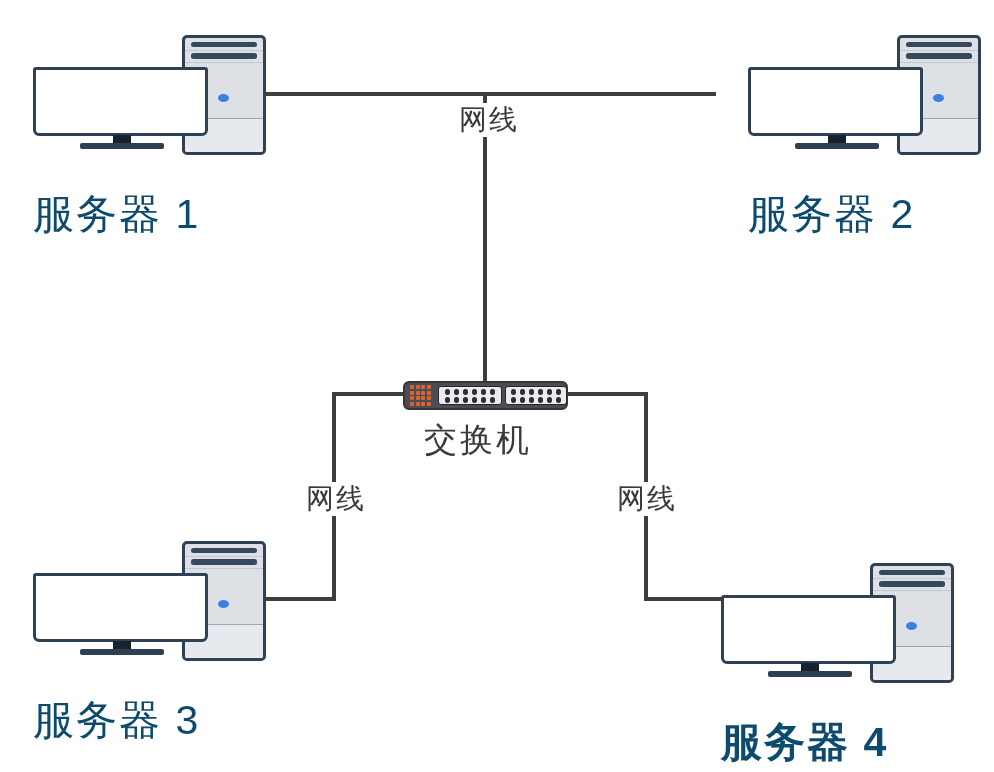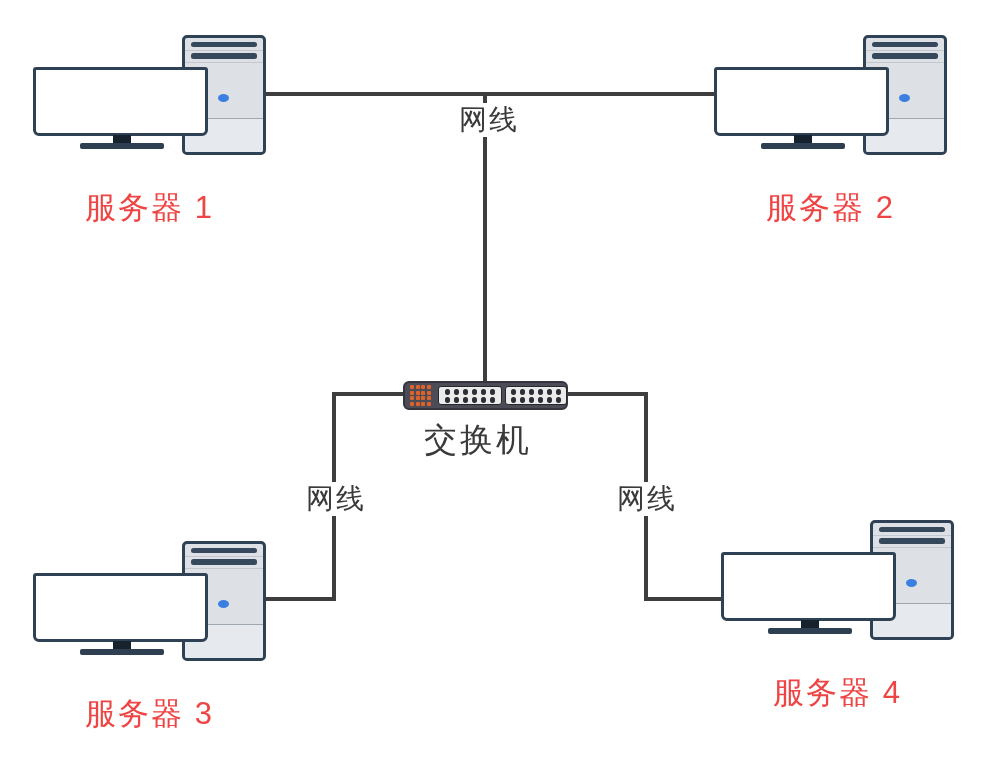--- a/index.html
+++ b/index.html
@@ -24,22 +24,22 @@
   .tower .p1{top:12px;}
   .tower .p2{top:24px;}
   .tower .lower{position:absolute;left:0;right:0;bottom:0;top:80px;background:#e6e9ed;
                 border-top:1px solid #9fa8b1;border-radius:0 0 2px 2px;}
   .tower .pled{position:absolute;left:33px;top:56px;width:11px;height:8px;border-radius:50%;
                background:#3b7fe0;}
   .monitor{position:absolute;left:0;top:32px;width:175px;height:69px;box-sizing:border-box;
            background:#ffffff;border:3px solid #2f4154;border-radius:3px 3px 6px 6px;}
   .stand{position:absolute;left:80px;top:100px;width:18px;height:11px;background:#16222e;}
   .base{position:absolute;left:47px;top:108px;width:84px;height:6px;background:#2e3f51;border-radius:2px;}
-  .server-label{position:absolute;left:0;top:152px;width:100%;text-align:center;
-                color:#ef4444;font-size:31px;letter-spacing:2px;white-space:nowrap;}
+  .server-label{position:absolute;left:0;top:152px;width:100%;
+                color:#0c4a6e;font-size:41px;letter-spacing:2px;white-space:nowrap;}
 
   
   .switch-icon{position:absolute;left:403px;top:381px;width:165px;height:29px;box-sizing:border-box;
                background:#4c4c56;border:2px solid #35353e;border-radius:6px;}
   .ledgrid{position:absolute;left:5px;top:2px;display:grid;
            grid-template-columns:repeat(4,4px);grid-auto-rows:4px;gap:1.5px;}
   .ledgrid i{display:block;background:#e0622b;border-radius:1px;}
   .ports{position:absolute;top:3px;height:19px;box-sizing:border-box;background:#ebebeb;
          border:1.5px solid #26262e;border-radius:3px;display:grid;
          grid-template-columns:repeat(6,5px);grid-template-rows:6px 6px;gap:2px 4px;
@@ -126,21 +126,21 @@
       <span class="sep p2"></span>
       <span class="pled"></span>
       <span class="lower"></span>
     </div>
     <div class="monitor"></div>
     <div class="stand"></div>
     <div class="base"></div>
     <div class="server-label">服务器 1</div>
   </div>
 
-  <div class="server" style="left:714px;top:35px;">
+  <div class="server" style="left:748px;top:35px;">
     <div class="tower">
       <span class="stripe s1"></span>
       <span class="sep p1"></span>
       <span class="stripe s2"></span>
       <span class="sep p2"></span>
       <span class="pled"></span>
       <span class="lower"></span>
     </div>
     <div class="monitor"></div>
     <div class="stand"></div>
@@ -156,21 +156,21 @@
       <span class="sep p2"></span>
       <span class="pled"></span>
       <span class="lower"></span>
     </div>
     <div class="monitor"></div>
     <div class="stand"></div>
     <div class="base"></div>
     <div class="server-label">服务器 3</div>
   </div>
 
-  <div class="server" style="left:721px;top:520px;">
+  <div class="server" style="left:721px;top:563px;font-weight:bold;">
     <div class="tower">
       <span class="stripe s1"></span>
       <span class="sep p1"></span>
       <span class="stripe s2"></span>
       <span class="sep p2"></span>
       <span class="pled"></span>
       <span class="lower"></span>
     </div>
     <div class="monitor"></div>
     <div class="stand"></div>

